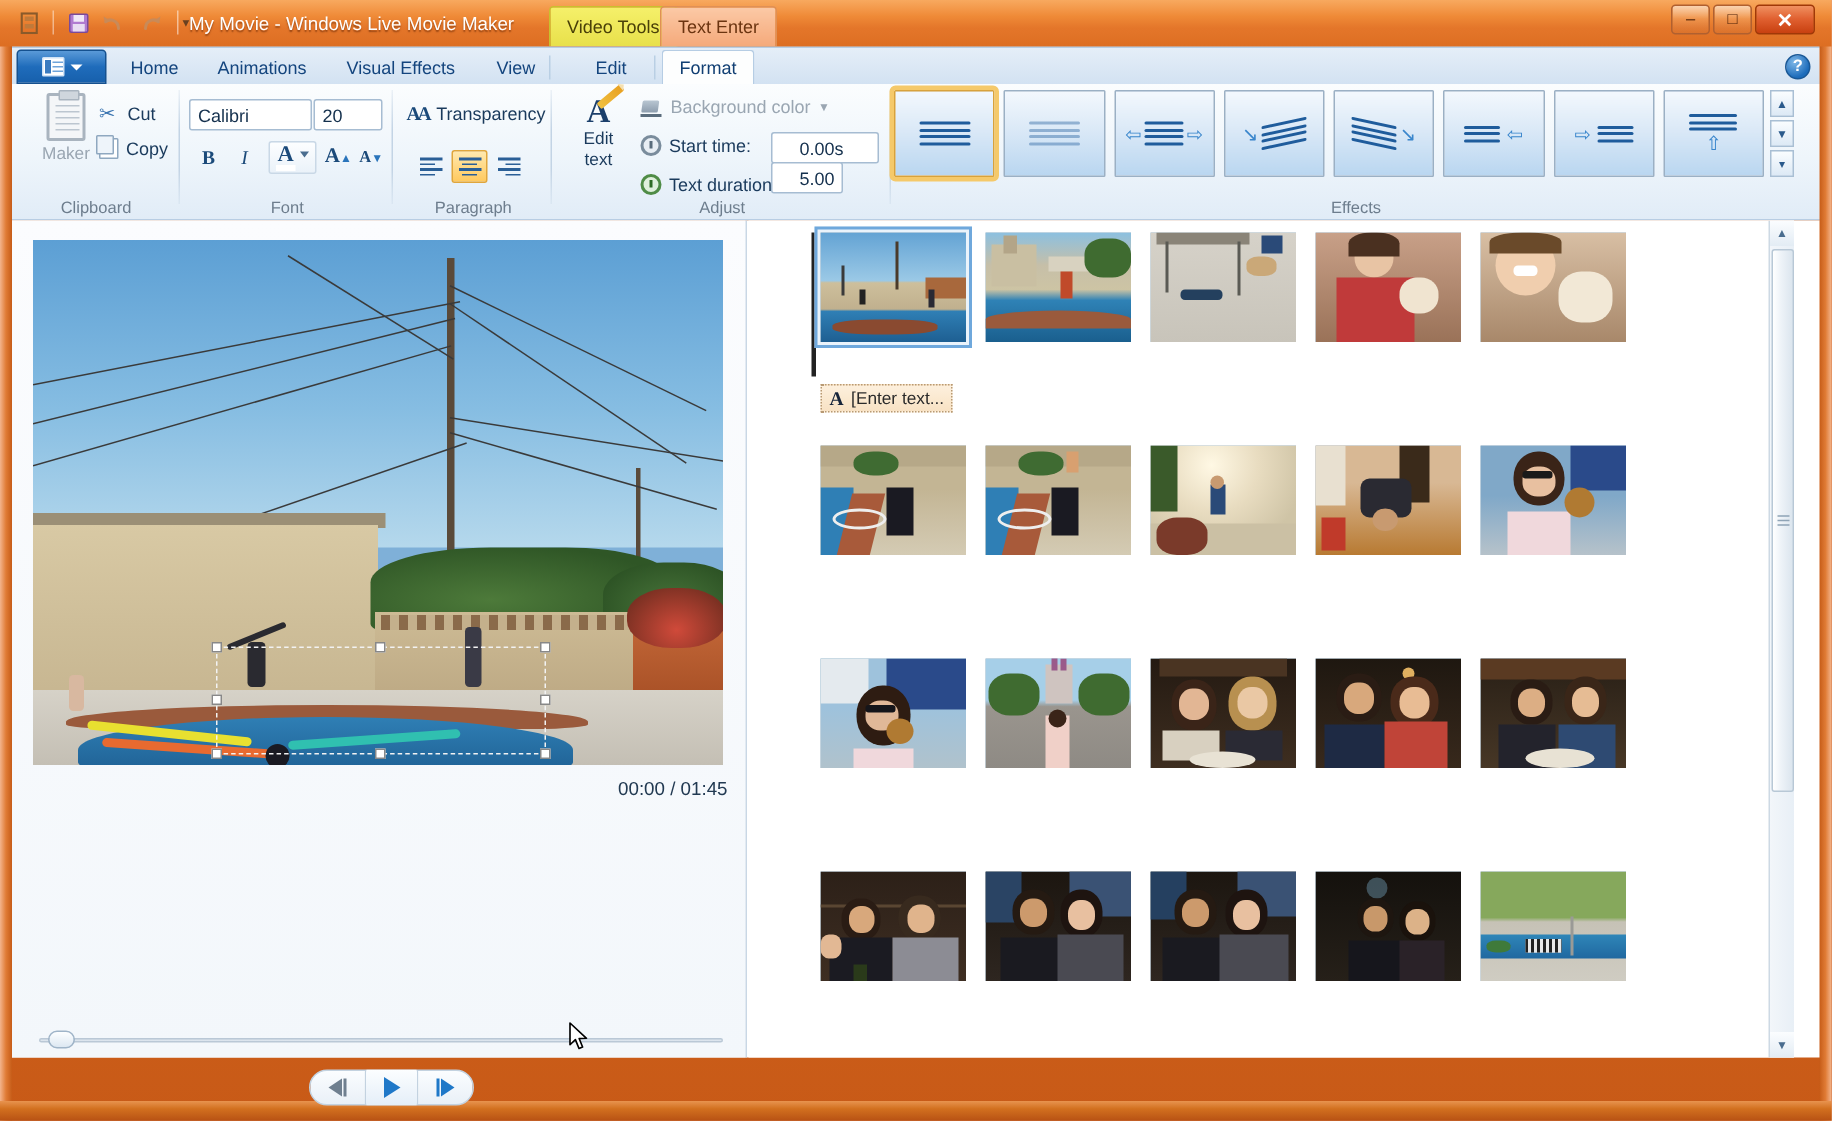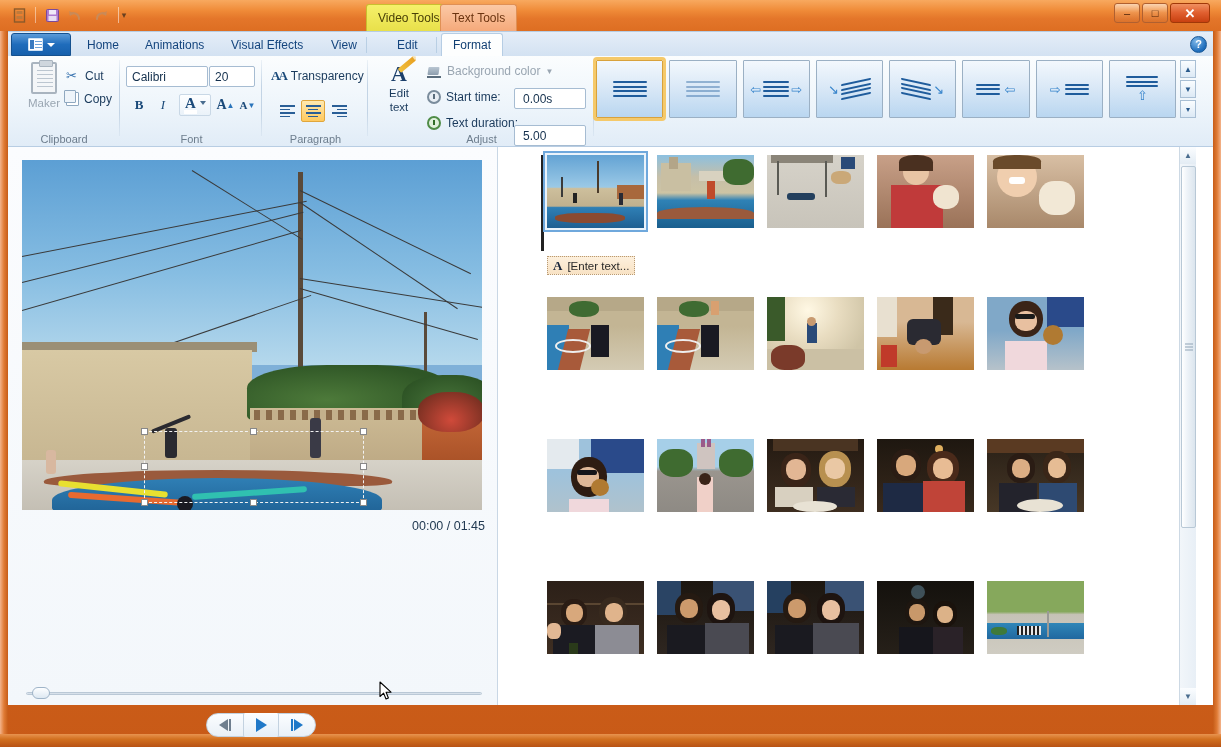--- a/index.html
+++ b/index.html
@@ -266,21 +266,21 @@
     content:''; position:absolute; left:1px; top:3px; width:11px; height:8px;
     background: linear-gradient(to bottom, #b9c6d2, #8d9dad);
     transform: skewX(-8deg); border-radius: 1px;
   }
   .bucket-icon::after {
     content:''; position:absolute; left:0px; bottom:0px; width:14px; height:2px; background:#5a6c7c;
   }
   .spinbox {
     position: absolute; height: 21px; background: #fff;
     border: 1px solid #a6bcd2; border-radius: 2px;
-    display: flex; align-items: center; padding-left: 8px;
+    display: flex; align-items: center; padding-left: 18px;
     font-size: 12px; color: #14304d;
   }
 
   
   #g-effects { left: 587px; width: 618px; }
   .fx-gallery {
     position: absolute; left: 1px; top: 4px; width: 580px; height: 64px;
     display: flex; gap: 6px;
   }
   .fx-item {
@@ -580,23 +580,24 @@
       </div>
       <div class="qat-icon">
         <svg width="16" height="15" viewBox="0 0 16 15">
             <path d="M5 11 C5 5,12 4,13.5 6.5" fill="none" stroke="#c98a58" stroke-width="2" stroke-linecap="round"></path>
             <path d="M15 3 L14 7.5 L9.8 6" fill="#c98a58"></path>
           </svg>
       </div>
       <div class="qat-icon" style="font-size:9px;color:#6a4020;">▾</div>
     </div>
     <div class="title-divider"></div>
+    <div class="app-title">My Movie - Windows Live Movie Maker</div>
 
     <div class="ctx-tab" id="ctx-video">Video Tools</div>
-    <div class="ctx-tab" id="ctx-text">Text Tools</div>
+    <div class="ctx-tab" id="ctx-text">Text Enter</div>
 
     <div class="win-btns">
       <div class="win-btn">–</div>
       <div class="win-btn">□</div>
       <div class="win-btn close">✕</div>
     </div>
   </div>
 
   <div id="tabstrip">
     <div class="appmenu-btn">
@@ -694,21 +695,21 @@
       </div>
       <div class="adj-row" style="left:58px;top:34px;color:#1a3a5c;">
         <span class="clock-icon"></span>
         <span>Start time:</span>
       </div>
       <div class="spinbox" style="left:145px;top:32px;width:72px;">0.00s</div>
       <div class="adj-row" style="left:58px;top:60px;color:#1a3a5c;">
         <span class="clock-icon green"></span>
         <span>Text duration:</span>
       </div>
-      <div class="spinbox" style="left:145px;top:69px;width:72px;">5.00</div>
+      <div class="spinbox" style="left:145px;top:52px;width:48px;">5.00</div>
       <div class="rgroup-label">Adjust</div>
       <div class="rgroup-div" style="left:224px;"></div>
     </div>
 
     <div class="rgroup" id="g-effects">
       <div class="fx-gallery">
 
         <div class="fx-item selected">
           <div class="fx-lines">
             <div class="fx-line" style="width:34px;"></div>
@@ -786,20 +787,21 @@
             <span class="fx-arrow">⇧</span>
           </div>
         </div>
       </div>
 
       <div class="fx-scroll">
         <div class="fx-sbtn">▲</div>
         <div class="fx-sbtn">▼</div>
         <div class="fx-sbtn">▾</div>
       </div>
+      <div class="rgroup-label">Effects</div>
     </div>
   </div>
 
   <div id="content">
 
     <div id="preview-pane">
 
       <div id="video-frame">
         <div class="sky"></div>
 

